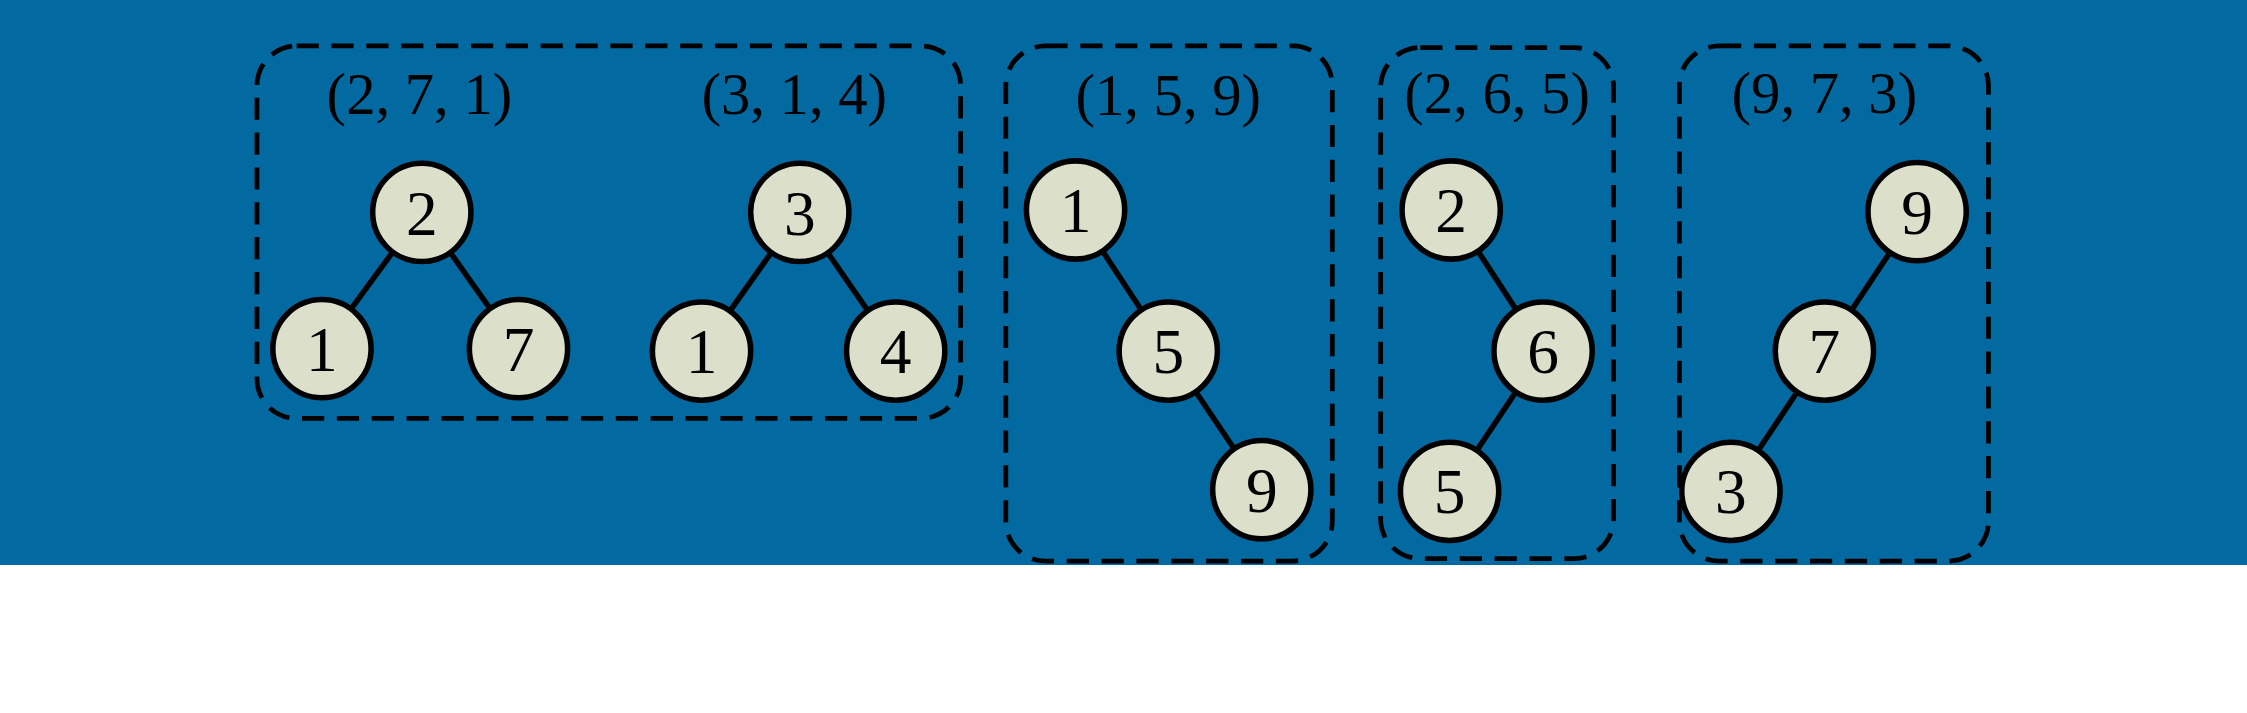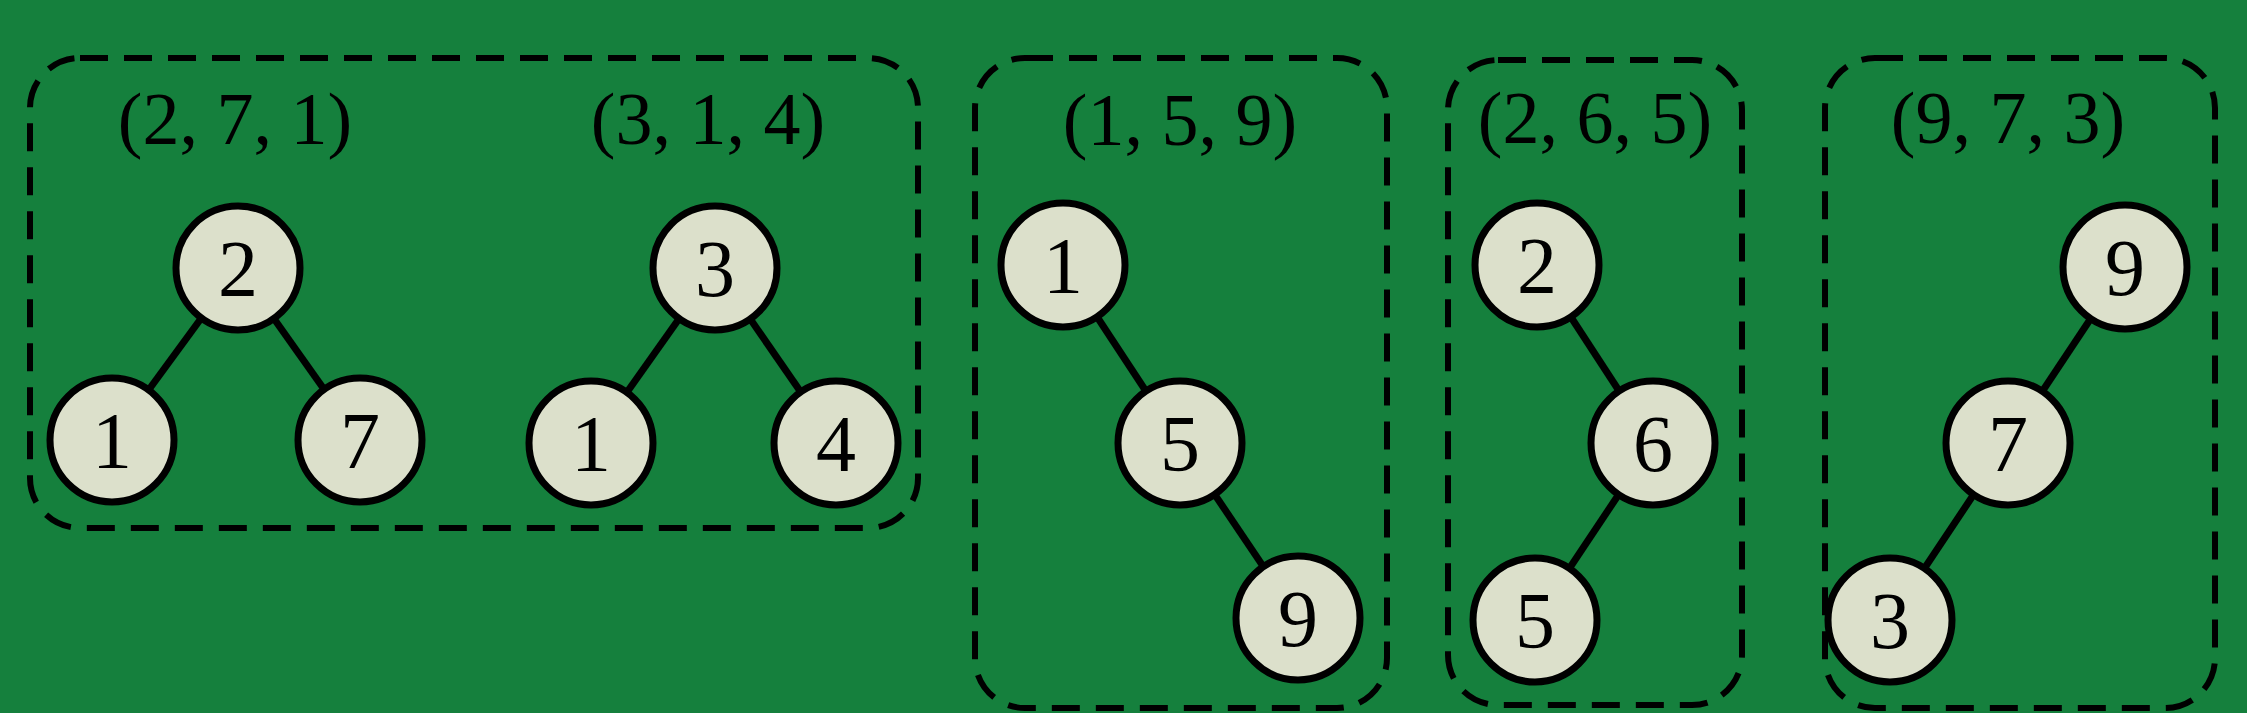--- a/index.html
+++ b/index.html
@@ -3,22 +3,22 @@
 <meta charset="utf-8">
 <style>
   html, body {
     margin: 0;
     padding: 0;
     background: #ffffff;
   }
   .canvas {
     position: relative;
     width: 2247px;
-    height: 713px;
-    background: #15803d;
+    height: 565px;
+    background: #0369a1;
     overflow: hidden;
   }
   .canvas svg {
     position: absolute;
     left: 0;
     top: 0;
     width: 100%;
     height: 100%;
   }
   .box {

